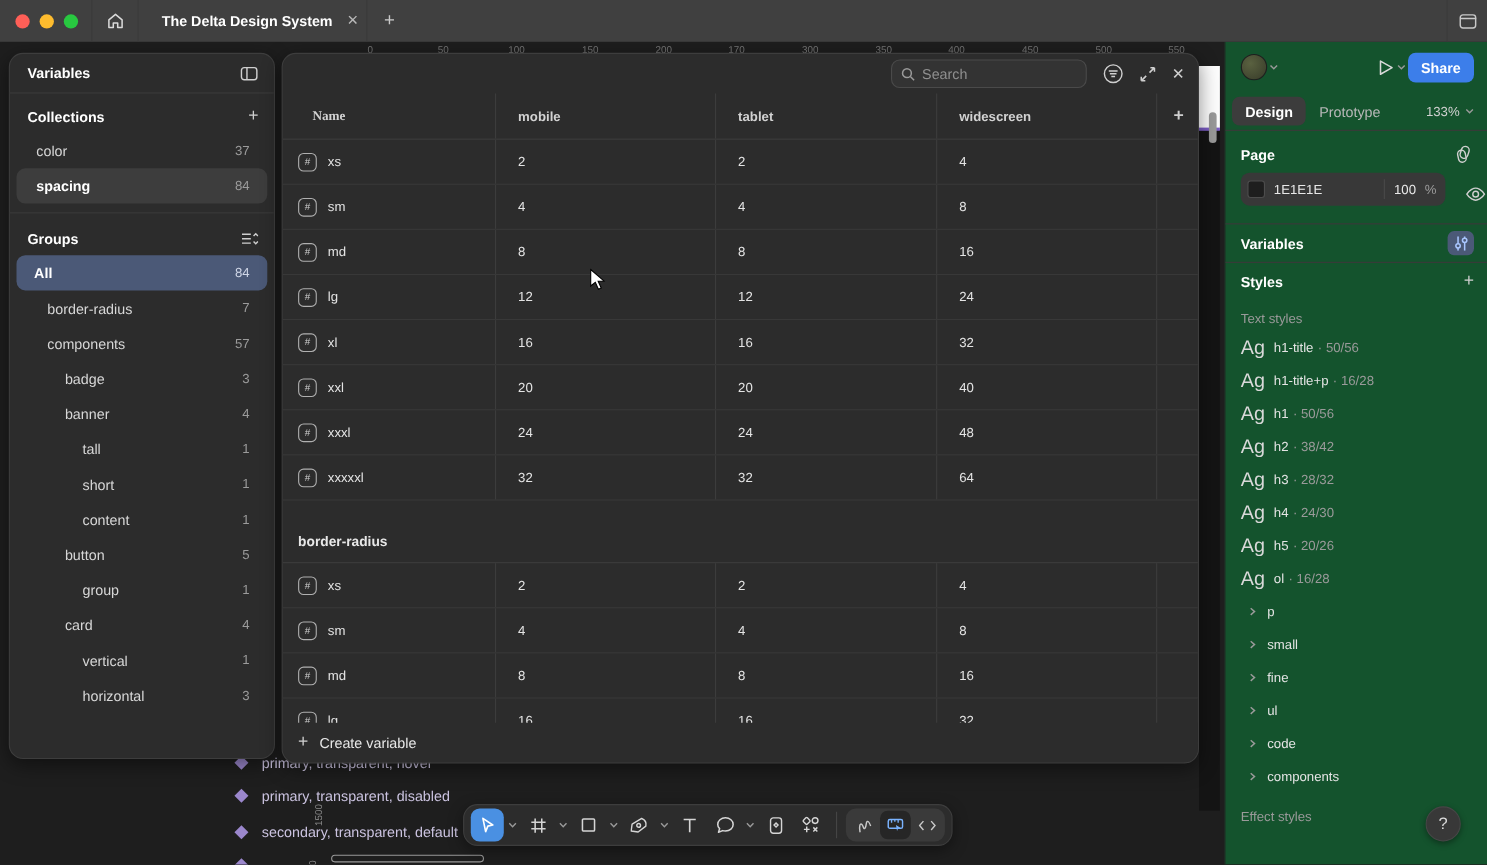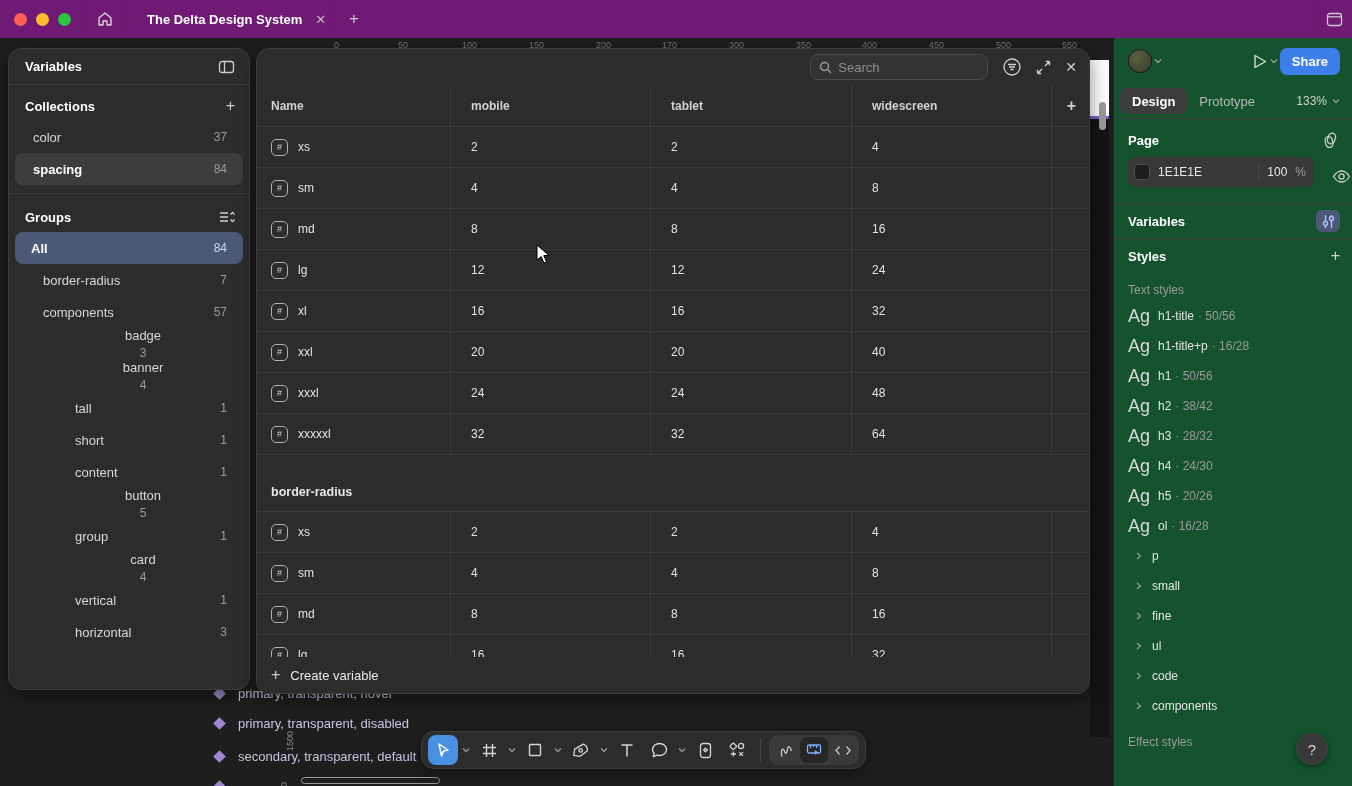--- a/index.html
+++ b/index.html
@@ -1,21 +1,21 @@
 <!DOCTYPE html>
 <html><head>
 <meta charset="utf-8">
 <style>
   * { margin:0; padding:0; box-sizing:border-box; }
   html,body { width:1352px; height:786px; overflow:hidden; }
   body { font-family:"Liberation Sans","DejaVu Sans",sans-serif; background:#1e1e1e; color:#e4e4e4; }
   #app { position:relative; width:1352px; height:786px; background:#1e1e1e; }
 
   
-  .titlebar { position:absolute; left:0; top:0; width:1352px; height:38px; background:#701a75; z-index:40; display:flex; align-items:center; }
+  .titlebar { position:absolute; left:0; top:0; width:1352px; height:38px; background:#404040; z-index:40; display:flex; align-items:center; }
   .lights { display:flex; gap:9px; padding-left:14px; width:83px; }
   .light { width:13px; height:13px; border-radius:50%; }
   .tb-sep { width:1px; height:38px; background:#3a3a3a; }
   .home-btn { width:41px; display:flex; align-items:center; justify-content:center; }
   .tab { width:208px; height:38px; display:flex; align-items:center; gap:9px; padding:0 10px 0 12px; border-right:1px solid #3a3a3a; }
   .tab-title { font-size:13px; font-weight:bold; color:#fff; white-space:nowrap; flex:1; }
   .tab-close { color:#b9b9b9; font-size:13px; cursor:default; padding:2px 4px; }
   .newtab { width:40px; text-align:center; color:#c9c9c9; font-size:17px; }
   .tb-right { margin-left:auto; display:flex; align-items:center; height:38px; border-left:1px solid #3a3a3a; width:37px; justify-content:center; }
 
@@ -46,33 +46,33 @@
   .lp-item { height:32px; display:flex; align-items:center; justify-content:space-between; margin:0 6px; padding:0 16px 0 18px; border-radius:8px; font-size:13px; color:#d7d7d7;gap:16px; }
   .lp-item .cnt { color:#9b9b9b; font-size:12px; }
   .lp-item.sel-gray { background:#3d3d3d; }
   .lp-item.sel-gray .lbl { font-weight:bold; color:#fff; }
   .lp-div { height:1px; background:#3a3a3a; margin:8px 0; }
   .g-item { height:32px; display:flex; align-items:center; justify-content:space-between; margin:0 6px; padding:0 16px; border-radius:8px; font-size:13px; color:#d7d7d7; }
   .g-item .cnt { color:#9b9b9b; font-size:12px; }
   .g-item.sel-blue { background:#4b5977; }
   .g-item.sel-blue .lbl { font-weight:bold; color:#fff; }
   .g-item.sel-blue .cnt { color:#cfd6e6; }
-  .ind1 { padding-left:28px; } .ind2 { padding-left:44px;flex-direction:column; } .ind3 { padding-left:60px; }
+  .ind1 { padding-left:28px; } .ind2 { padding-left:44px; } .ind3 { padding-left:60px; }
 
   
   .tpanel { left:256px; top:48px; width:834px; height:646px; overflow:hidden; }
   .tp-head { height:36px; display:flex; align-items:center; justify-content:flex-end; gap:14px; padding:0 12px; }
   .searchbox { width:178px; height:26px; border:1px solid #4a4a4a; background:#333; border-radius:8px; display:flex; align-items:center; gap:6px; padding:0 8px; }
   .searchbox input { flex:1; background:transparent; border:none; outline:none; color:#ddd; font-size:13px; font-family:inherit; width:120px; }
   .searchbox input::placeholder { color:#8f8f8f; }
   .hicon { color:#cfcfcf; display:flex; align-items:center; }
   .tgrid { display:grid; grid-template-columns:193px 200px 201px 200px 40px; }
   .colhead { height:42px; border-bottom:1px solid #3c3c3c; }
   .colhead .th { display:flex; align-items:center; font-size:12px; font-weight:600; color:#d2d2d2; padding-left:20px; border-left:1px solid #3c3c3c; }
-  .colhead .th:first-child { border-left:none; padding-left:14px; }
+  .colhead .th:first-child { border-left:none; padding-left:27px;font-family:Liberation Serif, serif; }
   .colhead .mini { display:flex; align-items:center; justify-content:center; border-left:1px solid #3c3c3c; padding:0; }
   .trow { height:41px; border-bottom:1px solid #383838; }
   .trow .td { display:flex; align-items:center; font-size:12px; color:#e4e4e4; padding-left:20px; border-left:1px solid #3c3c3c; }
   .trow .td.namecell { border-left:none; padding-left:14px; gap:10px; }
   .trow .td.mini { border-left:1px solid #3c3c3c; }
   .varico { width:17px; height:17px; border:1.3px solid #b0b0b0; border-radius:5px; display:flex; align-items:center; justify-content:center; font-size:9px; color:#cfcfcf; flex:none; }
   .sect-head { height:57px; display:flex; align-items:flex-end; padding:0 0 12px 14px; border-bottom:1px solid #3c3c3c; font-size:12.5px; font-weight:bold; color:#e8e8e8; }
   .tfoot { position:absolute; left:0; bottom:0; width:100%; height:36px; background:#2c2c2c; display:flex; align-items:center; gap:10px; padding:0 14px; border-radius:0 0 13px 13px; font-size:13px; color:#e8e8e8; z-index:6; }
   .cursor { position:absolute; left:536px; top:244px; z-index:30; }
 

